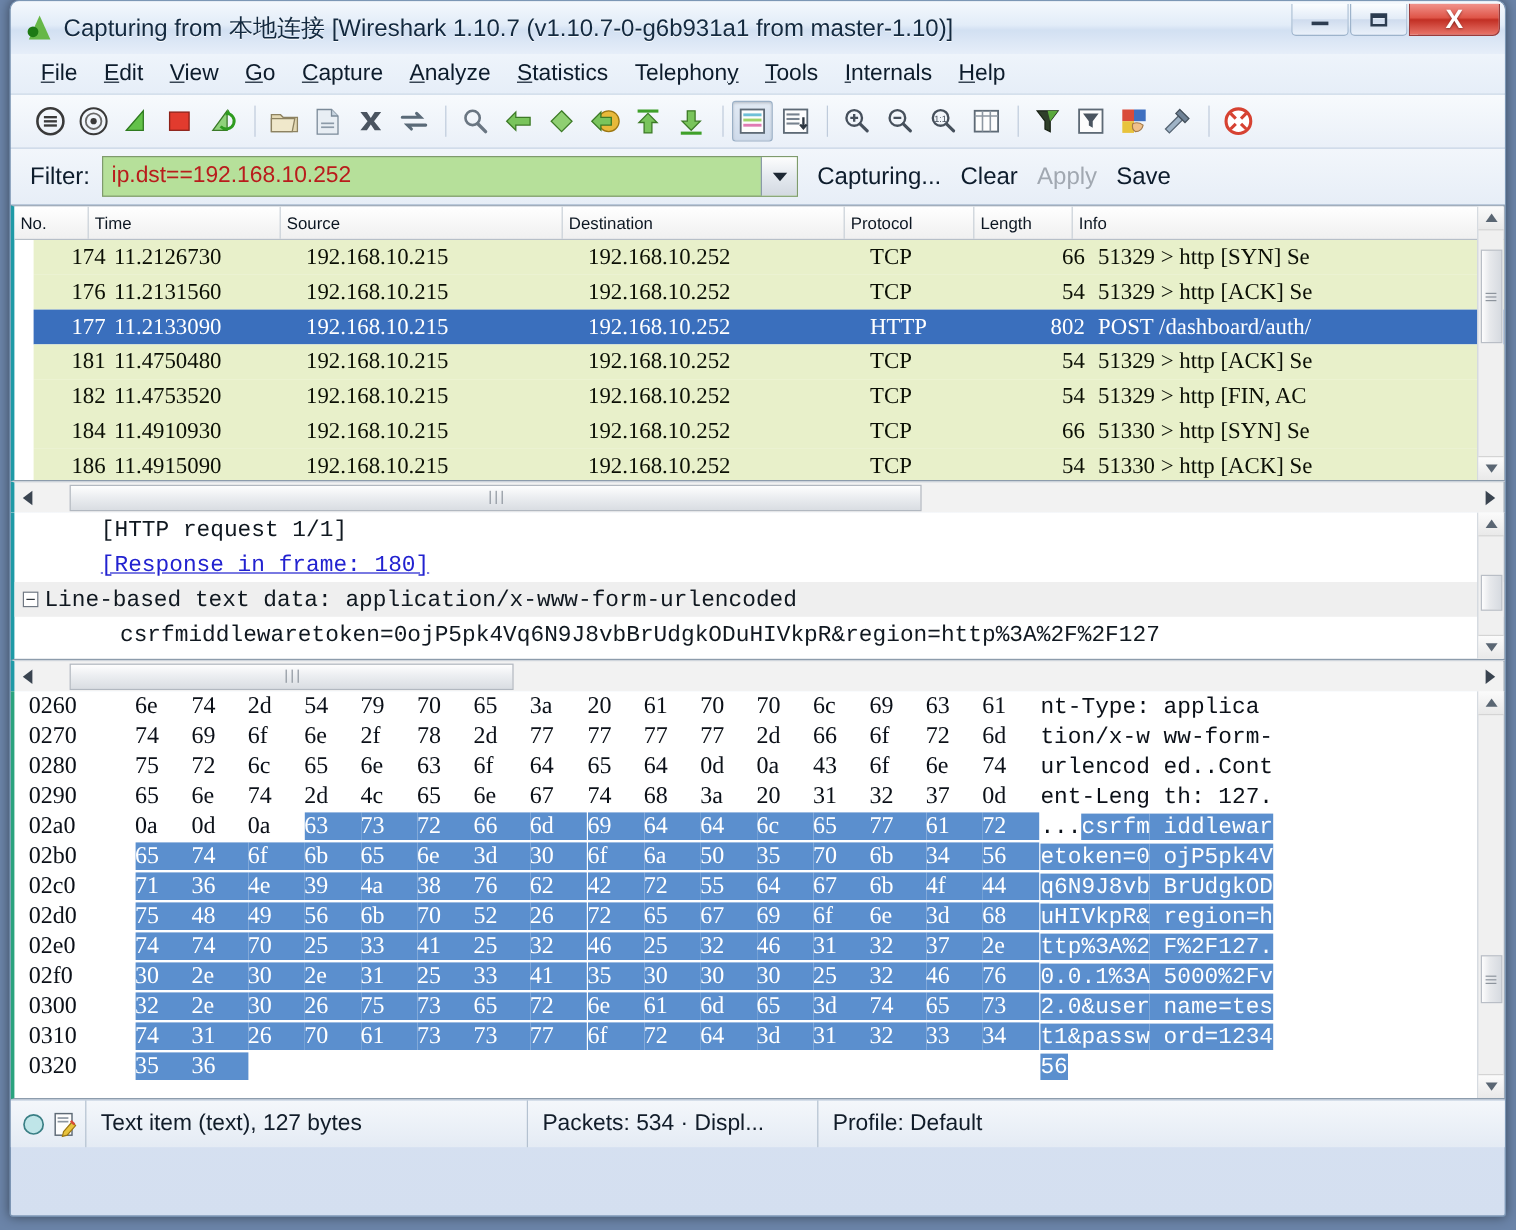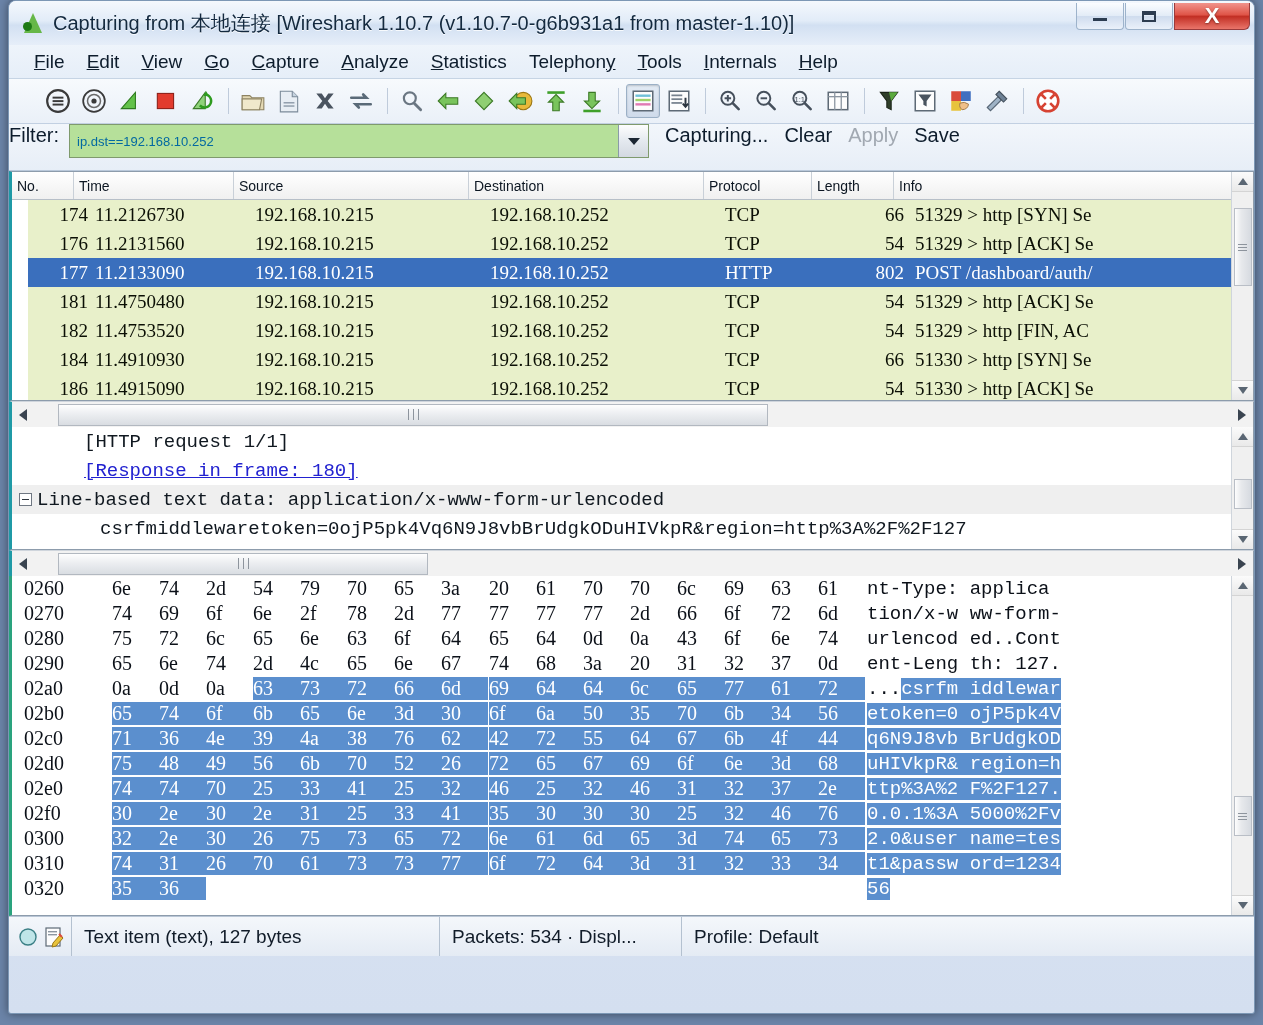--- a/index.html
+++ b/index.html
@@ -123,21 +123,21 @@
     white-space: nowrap;
     cursor: default;
   }
   .menu-item u { text-decoration: underline; }
 
   
   #toolbar {
     height: 44px;
     display: flex;
     align-items: center;
-    padding-left: 32px;
+    padding-left: 16px;
     background: linear-gradient(to bottom, #f7fafd 0%, #eaf0f8 100%);
     border-bottom: 1px solid #c2d0e2;
   }
   .tb-btn {
     width: 34px; height: 34px;
     display: flex; align-items: center; justify-content: center;
     margin-right: 2px;
     border: 1px solid transparent;
     border-radius: 3px;
     box-sizing: border-box;
@@ -152,22 +152,22 @@
     background: #bfcbdb;
     margin: 0 7px;
     flex: 0 0 auto;
   }
   .tb-icon { width: 26px; height: 26px; display:block; }
 
   
   #filterbar {
     height: 46px;
     display: flex;
-    align-items: flex-start;
-    padding-left: 0;
+    align-items: center;
+    padding-left: 16px;
     background: linear-gradient(to bottom, #f2f6fb, #e7eef7);
     border-bottom: 1px solid #b9c8da;
   }
   #filter-label {
     font-size: 20px;
     color: #0d1c2c;
     margin-right: 10px;
     font-family: "Liberation Sans", sans-serif;
   }
   #filter-box {
@@ -176,22 +176,22 @@
     background: #b6e09a;
     border: 1px solid #7f9a6d;
     display: flex;
     align-items: center;
     box-sizing: border-box;
   }
   #filter-input {
     flex: 1;
     border: none;
     background: transparent;
-    font-size: 13px;
-    color: #0369a1;
+    font-size: 19px;
+    color: #b91c1c;
     font-family: "Liberation Sans", sans-serif;
     padding-left: 7px;
     outline: none;
     height: 100%;
   }
   #filter-drop {
     width: 30px; height: 32px;
     background: linear-gradient(to bottom, #fdfdfd, #e4e9ef 50%, #d3d9e1);
     border-left: 1px solid #8a9aa8;
     display: flex; align-items: center; justify-content: center;
@@ -410,20 +410,21 @@
   }
   .hx-bytes {
     width: 755px;
     flex: 0 0 auto;
     display: flex;
   }
   .hx-grp {
     width: 377px;
     display: flex;
     box-sizing: border-box;
+    justify-content: center;
   }
   .hx-b {
     width: 47px;
     text-align: left;
     box-sizing: border-box;
   }
   .hx-b.s, .hx-a.s { background: #5b8fce; color: #ffffff; }
   .hx-ascii { display: flex; font-family: "Liberation Mono", monospace; font-size: 19px; }
   .hx-a {
     display: inline-block;

